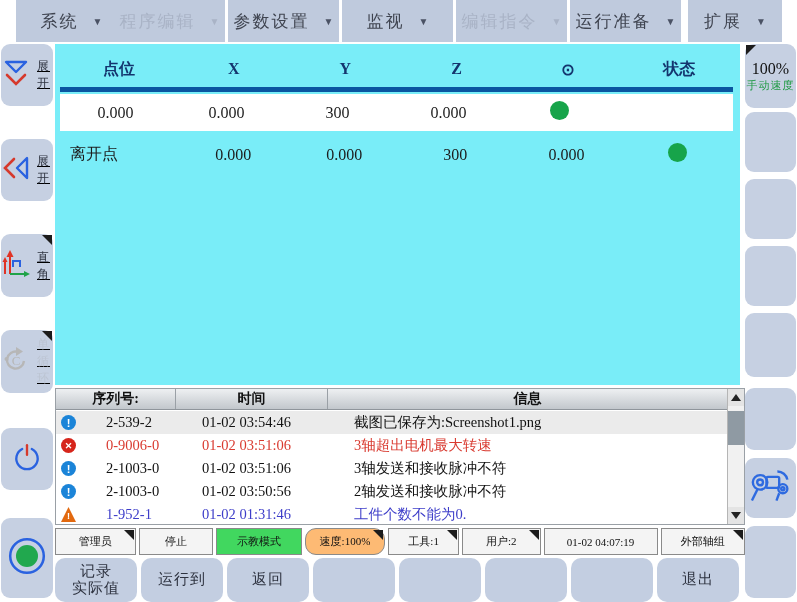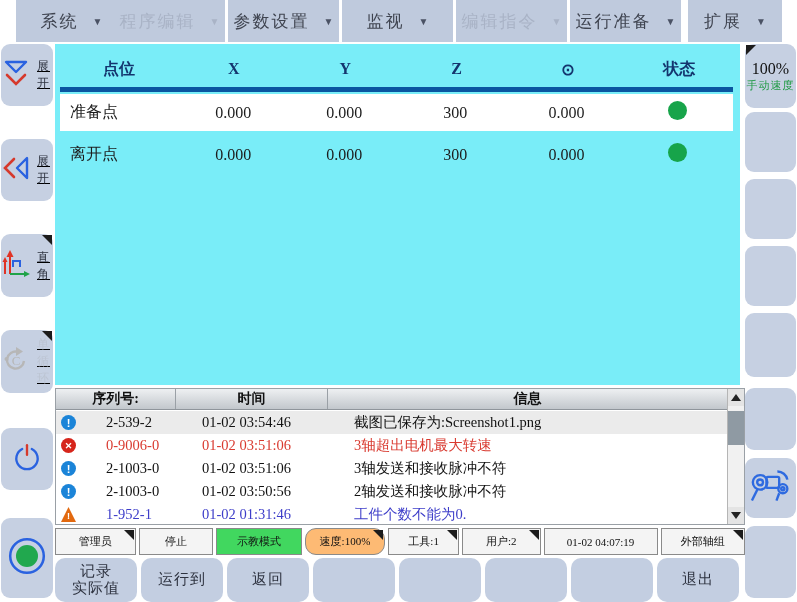--- a/index.html
+++ b/index.html
@@ -171,21 +171,20 @@
     <span class="pt-cell c-name">点位</span>
     <span class="pt-cell c-x">X</span>
     <span class="pt-cell c-y">Y</span>
     <span class="pt-cell c-z">Z</span>
     <span class="pt-cell c-r">⊙</span>
     <span class="pt-cell c-status">状态</span>
   </div>
   <div class="pt-underline"></div>
 
   <div class="pt-row row0">
-    <span class="pt-cell c-name">准备点</span>
     <span class="pt-cell c-x">0.000</span>
     <span class="pt-cell c-y">0.000</span>
     <span class="pt-cell c-z">300</span>
     <span class="pt-cell c-r">0.000</span>
     <span class="pt-cell c-status"><span class="status-dot"></span></span>
   </div>
   <div class="pt-row row1">
     <span class="pt-cell c-name">离开点</span>
     <span class="pt-cell c-x">0.000</span>
     <span class="pt-cell c-y">0.000</span>

